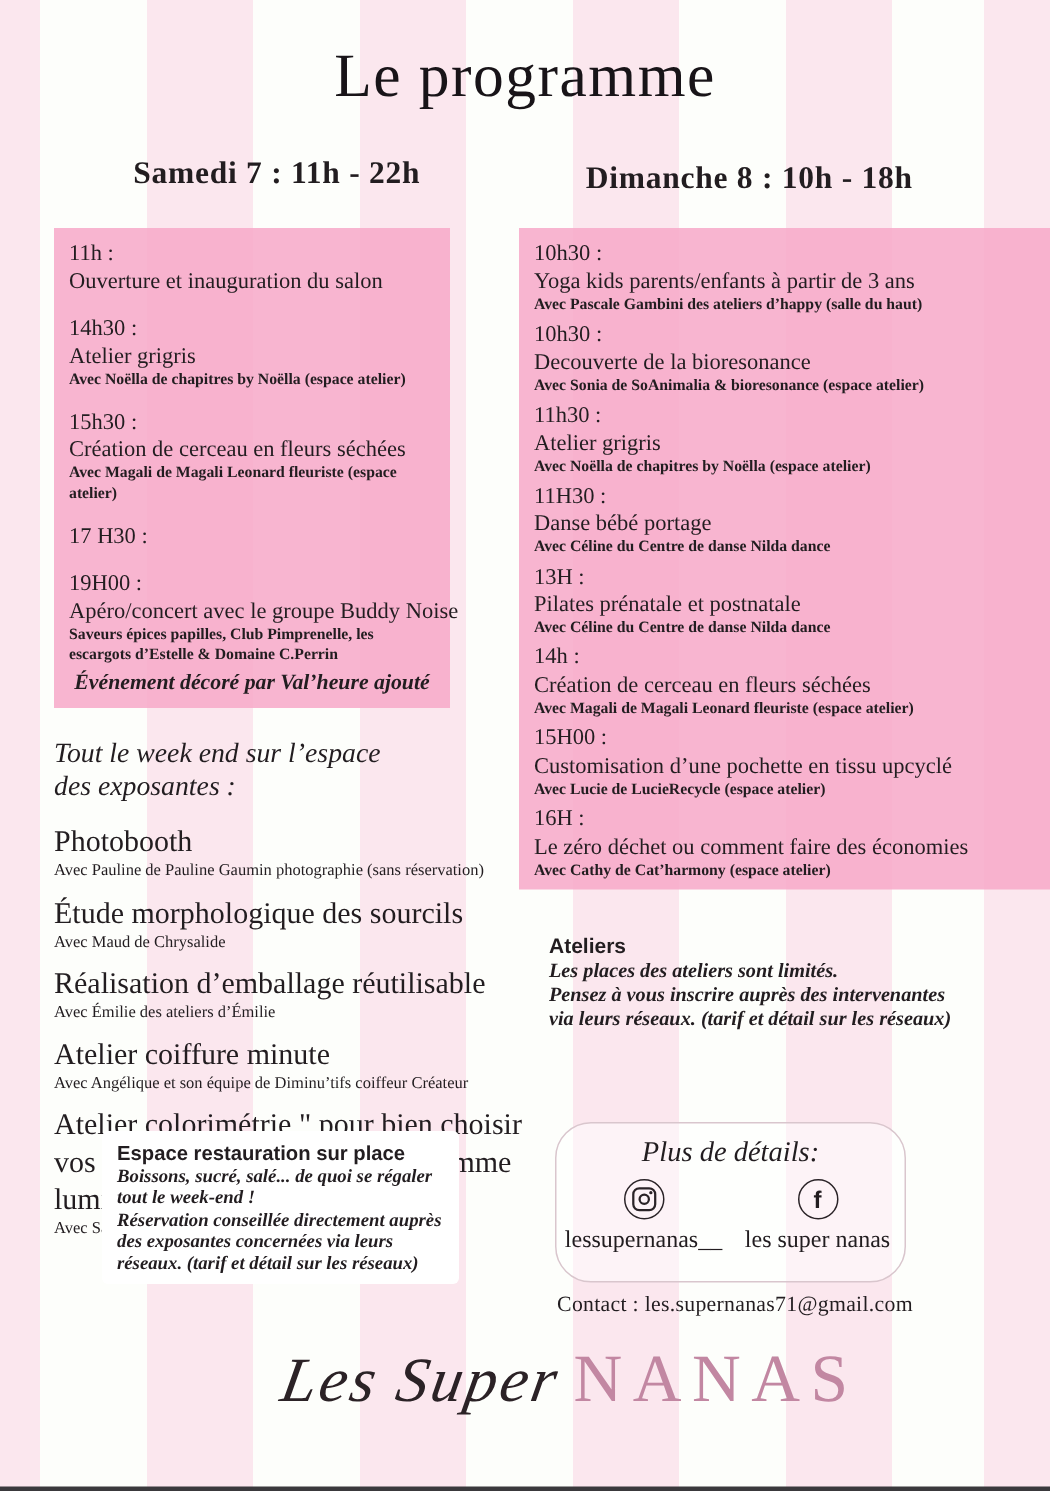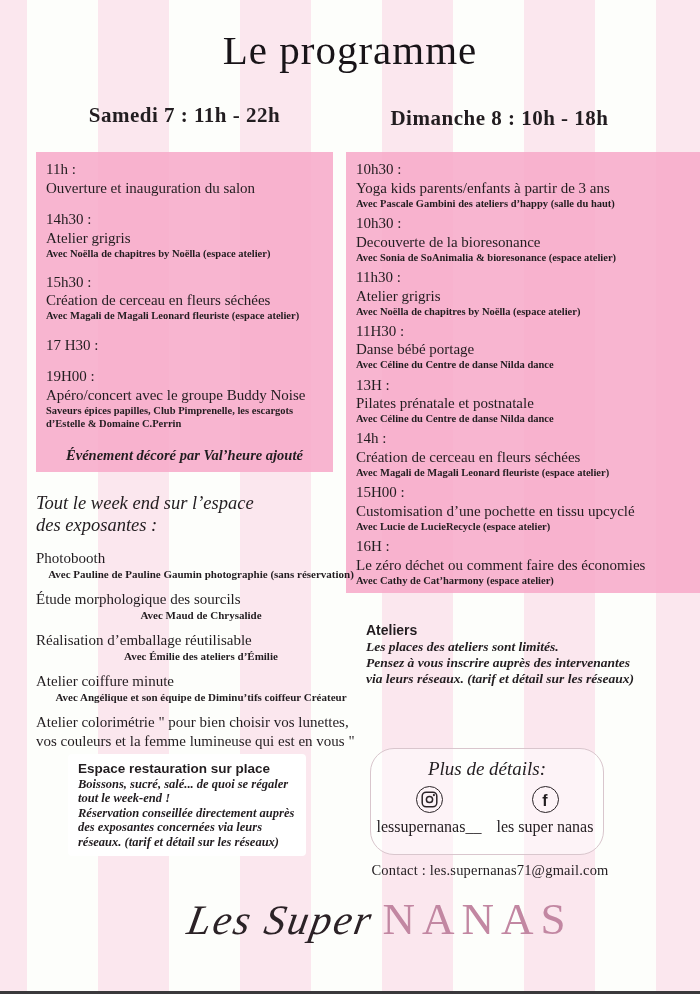--- a/index.html
+++ b/index.html
@@ -21,37 +21,37 @@
     position:absolute;top:103px;
     font-size:21px;font-weight:600;text-align:center;letter-spacing:.5px;
   }
   .day-header.sat{left:36px;width:297px;}
   .day-header.sun{left:346px;width:307px;top:106px;}
   .box{
     position:absolute;
     background:rgba(247,168,200,0.85);
     padding:8px 10px;box-sizing:border-box;
   }
-  .box.left{left:36px;top:152px;width:297px;height:320px;}
+  .box.left{left:36px;top:152px;width:264px;height:320px;}
   .box.right{left:346px;top:152px;width:358px;height:441px;}
   .event{margin-bottom:13px;}
   .box.right .event{margin-bottom:4px;}
   .etime{font-size:15px;line-height:1.25;}
   .etitle{font-size:15px;line-height:1.2;white-space:nowrap;}
   .esub{font-size:10.5px;font-weight:700;line-height:1.25;}
   .box-footer{
     position:absolute;bottom:8px;left:0;right:0;text-align:center;
     font-style:italic;font-weight:600;font-size:14.5px;
   }
   .weekend{position:absolute;left:36px;top:492px;width:330px;}
   .w-heading{font-style:italic;font-weight:400;font-size:18.5px;line-height:1.2;}
   .w-items{margin-top:13px;}
   .w-item{margin-bottom:9px;}
-  .w-title{font-size:15px;line-height:1.25;}
-  .w-sub{font-size:11px;font-weight:700;line-height:1.2;text-align:center;}
+  .w-title{font-size:20px;line-height:1.25;}
+  .w-sub{font-size:11px;font-weight:400;line-height:1.2;}
   .ateliers{position:absolute;left:366px;top:622px;width:310px;}
   .a-heading{font-family:"Liberation Sans",sans-serif;font-weight:700;font-size:14px;line-height:1.2;}
   .a-line{font-style:italic;font-weight:600;font-size:13.5px;line-height:1.18;}
   .resto{
     position:absolute;left:68px;top:754px;width:238px;
     background:#ffffff;border-radius:4px;padding:7px 10px;box-sizing:border-box;
   }
   .r-heading{font-family:"Liberation Sans",sans-serif;font-weight:700;font-size:13.5px;line-height:1.15;}
   .r-body{font-style:italic;font-weight:600;font-size:12.5px;line-height:1.16;margin:0;}
   .details{

